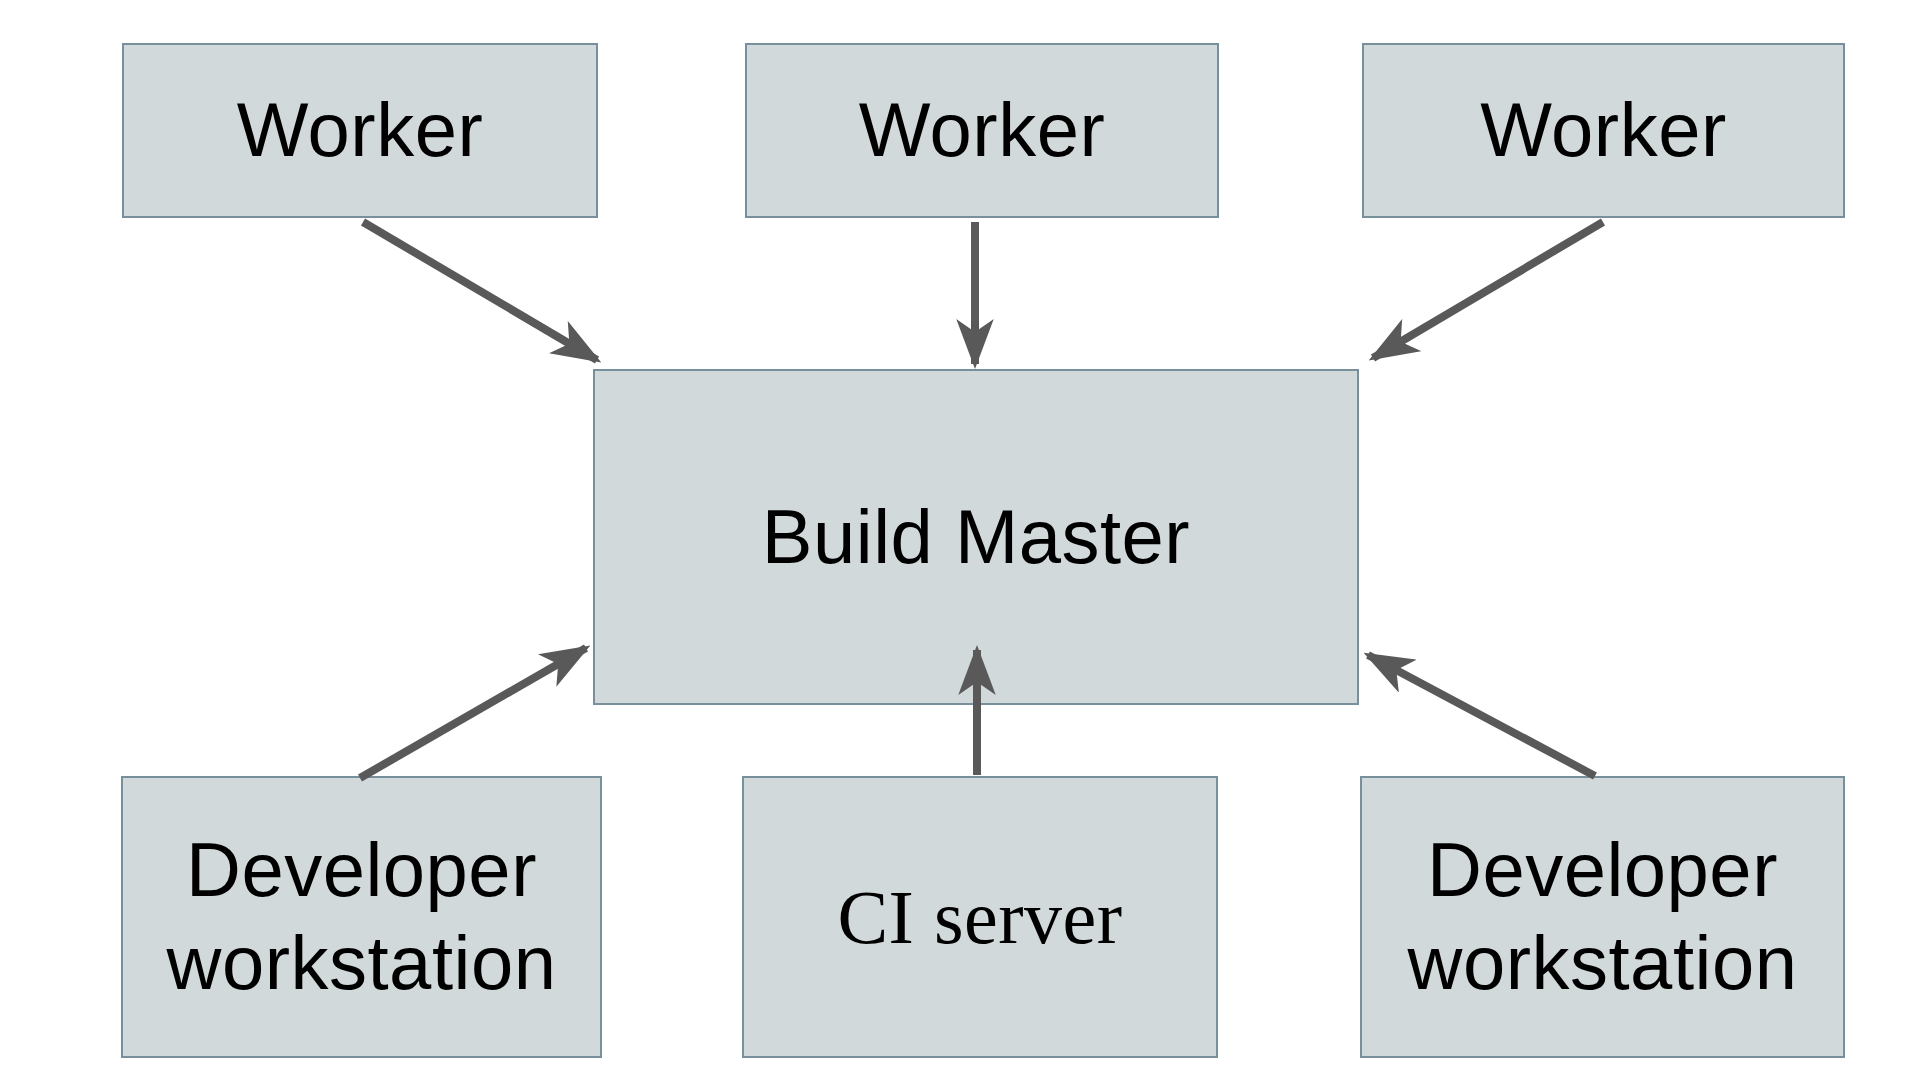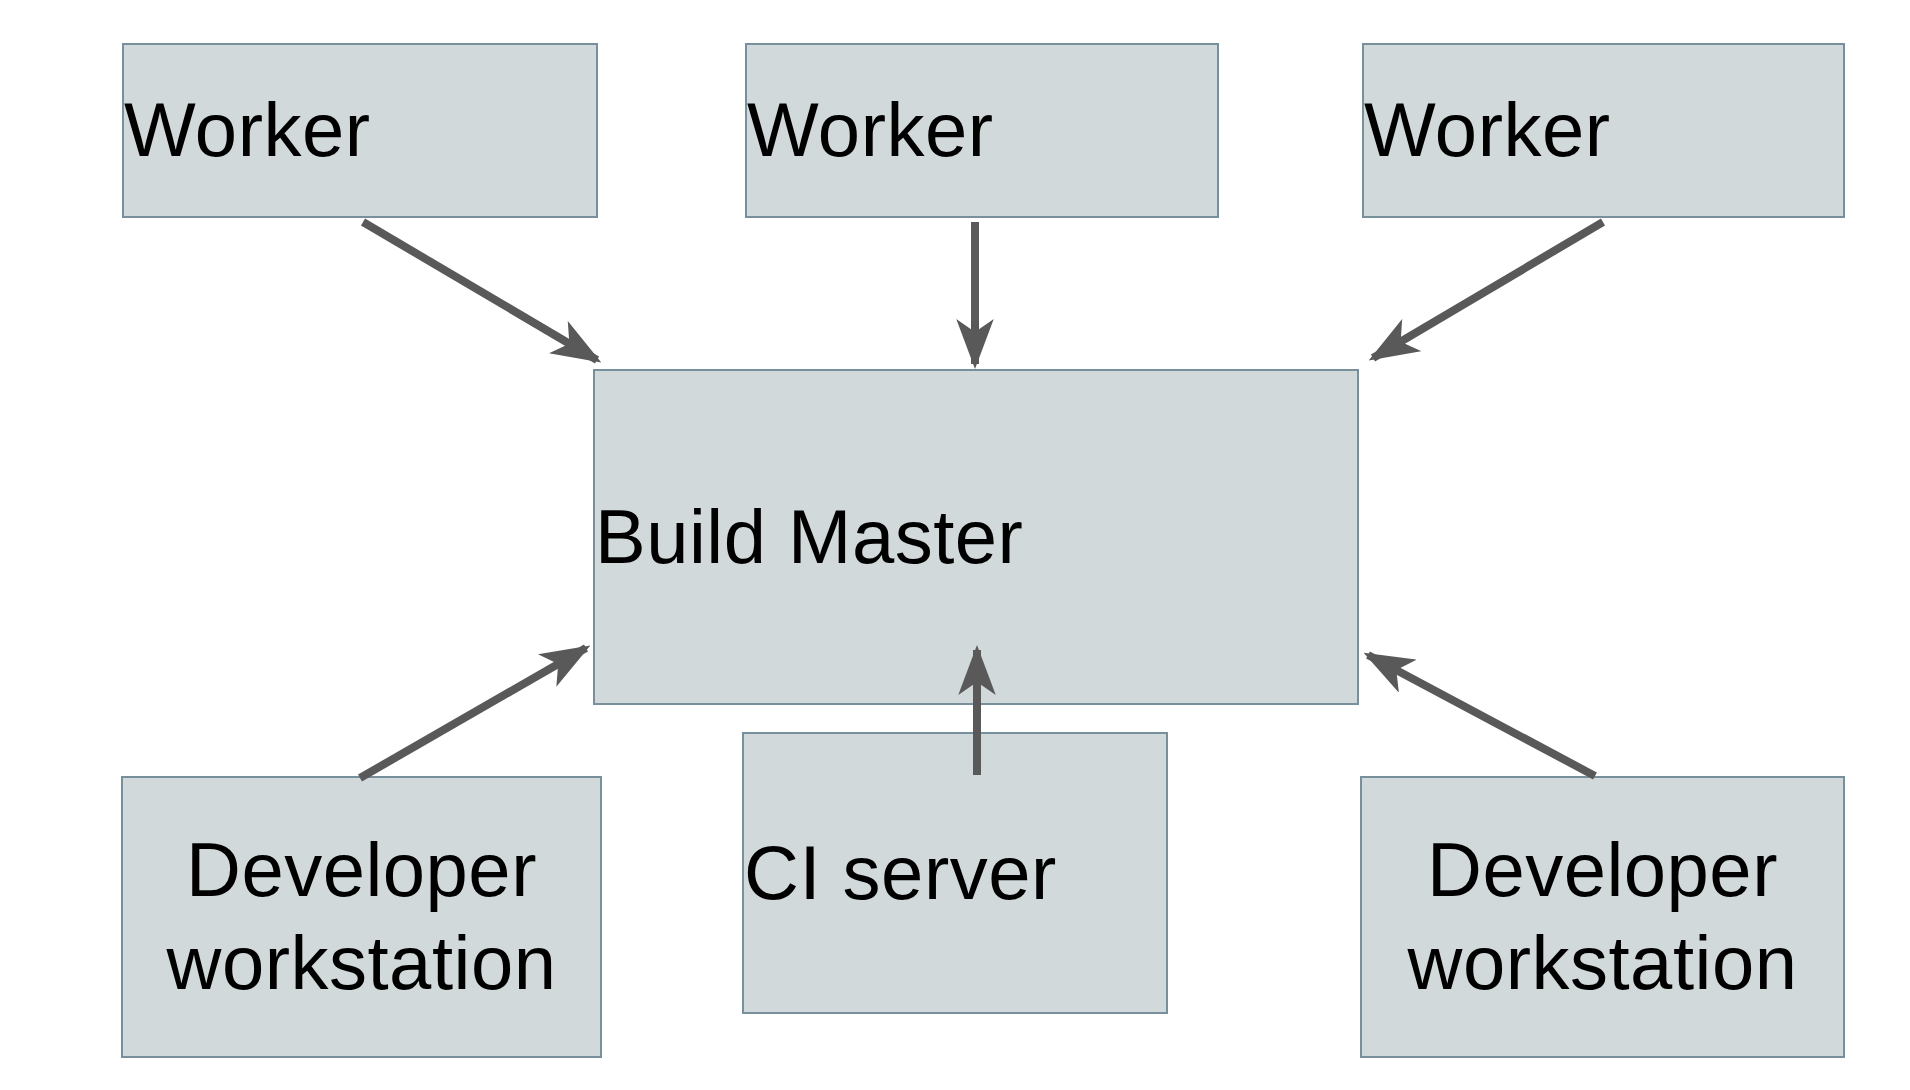--- a/index.html
+++ b/index.html
@@ -21,35 +21,36 @@
     width: 1910px; height: 1090px;
     background: var(--background, #ffffff);
   }
   .node {
     position: absolute;
     background: var(--node-fill, #d2d9db);
     border: 2px solid var(--node-border, #78909c);
     color: var(--text, #000000);
     display: flex;
     align-items: center;
+    justify-content: center;
     text-align: center;
     font-size: 76px;
     line-height: 1.22;
     letter-spacing: 0.5px;
   }
   .node .label { display: block; }
   
   .worker-left   { left: 122px;  top: 43px;  width: 476px; height: 175px; }
   .worker-center { left: 745px;  top: 43px;  width: 474px; height: 175px; }
   .worker-right  { left: 1362px; top: 43px;  width: 483px; height: 175px; }
   
   .build-master  { left: 593px;  top: 369px; width: 766px; height: 336px; }
   
   .dev-left      { left: 121px;  top: 776px; width: 481px; height: 282px; }
-  .ci-server     { left: 742px;  top: 732px; width: 426px; height: 282px; }
+  .ci-server     { left: 742px;  top: 776px; width: 476px; height: 282px; font-family: Liberation Serif, serif; }
   .dev-right     { left: 1360px; top: 776px; width: 485px; height: 282px; }
 
   svg.arrows {
     position: absolute;
     left: 0; top: 0;
     width: 1910px; height: 1090px;
     pointer-events: none;
   }
   .arrow-line {
     stroke: var(--arrow, #595959);

